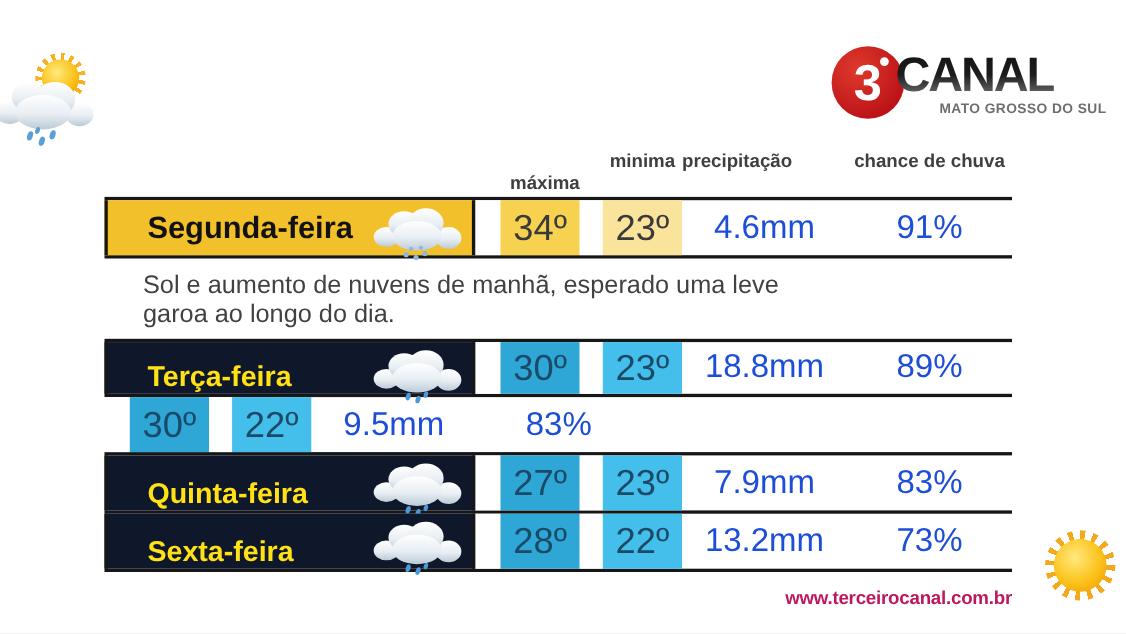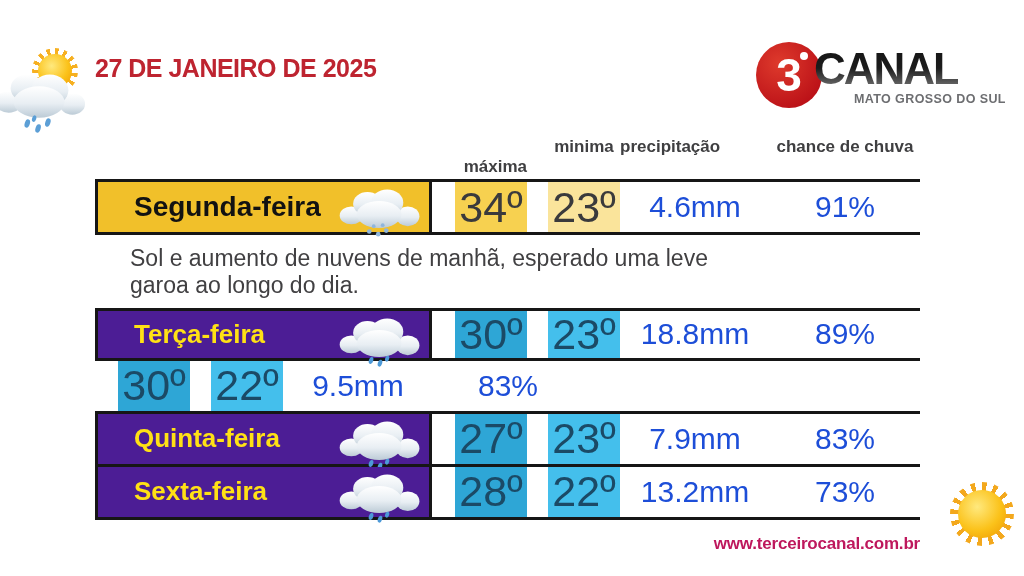--- a/index.html
+++ b/index.html
@@ -46,25 +46,25 @@
   .cols .c3 { width:150px; text-align:left; }
   .cols .c4 { width:150px; text-align:center; }
 
   .row { display:flex; height:53px; border-bottom:3px solid #161616; position:relative; }
   .row.today { border-top:3px solid #161616; height:56px; }
   .band { width:337px; display:flex; align-items:center; position:relative;
     border-left:3px solid #161616; border-right:3px solid #161616; }
   .day { margin-left:36px; font-weight:bold; white-space:nowrap; }
   .today .band { background:#F1C02A; }
   .today .day { color:#121212; font-size:28px; }
-  .blue .band { background:#4c1d95; }
+  .blue .band { background:#0f172a;align-items:flex-end; }
   .blue .day { color:#FFE115; font-size:26px; }
   .gap1 { width:23px; background:#fff; }
   .gap2 { width:21px; background:#fff; }
-  .cell { width:72px; display:flex; align-items:center; justify-content:center; font-size:43px; }
+  .cell { width:72px; display:flex; align-items:center; justify-content:center; font-size:33px; }
   .today .max { background:#F7D150; color:#3A3A3C; }
   .today .min { background:#FAE49B; color:#3A3A3C; }
   .blue .max { background:#2EA6D6; color:#1B4A66; }
   .blue .min { background:#44BFEC; color:#1B4A66; }
   .precip, .chance { width:150px; display:flex; align-items:center; justify-content:center;
     font-size:30px; color:#1d4ed8; }
   .band-icon { position:absolute; right:6px; top:-1px; width:86px; height:58px; }
   .band-icon svg { width:100%; height:100%; }
 
   .desc { margin:10px 0 9px 35px; font-size:23px; line-height:1.17; color:#414042; width:610px; }
@@ -106,21 +106,20 @@
       <ellipse cx="57" cy="26" rx="19" ry="16" fill="url(#cg)"></ellipse>
       <ellipse cx="46" cy="38" rx="26" ry="16" fill="url(#cg)"></ellipse>
       <ellipse cx="34" cy="60" rx="2.6" ry="4.4" fill="#5C9FD6" transform="rotate(18 34 60)"></ellipse>
       <ellipse cx="45" cy="65" rx="2.6" ry="4.4" fill="#5C9FD6" transform="rotate(18 45 65)"></ellipse>
       <ellipse cx="55" cy="59" rx="2.6" ry="4.4" fill="#5C9FD6" transform="rotate(18 55 59)"></ellipse>
       <ellipse cx="41" cy="55" rx="2.1" ry="3.4" fill="#5C9FD6" transform="rotate(18 41 55)"></ellipse>
     </svg>
   </div>
 
   <div class="title-block">
-    <div class="date-line">27 DE JANEIRO DE 2025</div>
   </div>
 
   <div class="logo">
     <div class="logo-ball">
       <div class="logo-three">3</div>
       <div class="logo-degree"></div>
     </div>
     <div class="logo-name">CANAL</div>
     <div class="logo-sub">MATO GROSSO DO SUL</div>
   </div>

